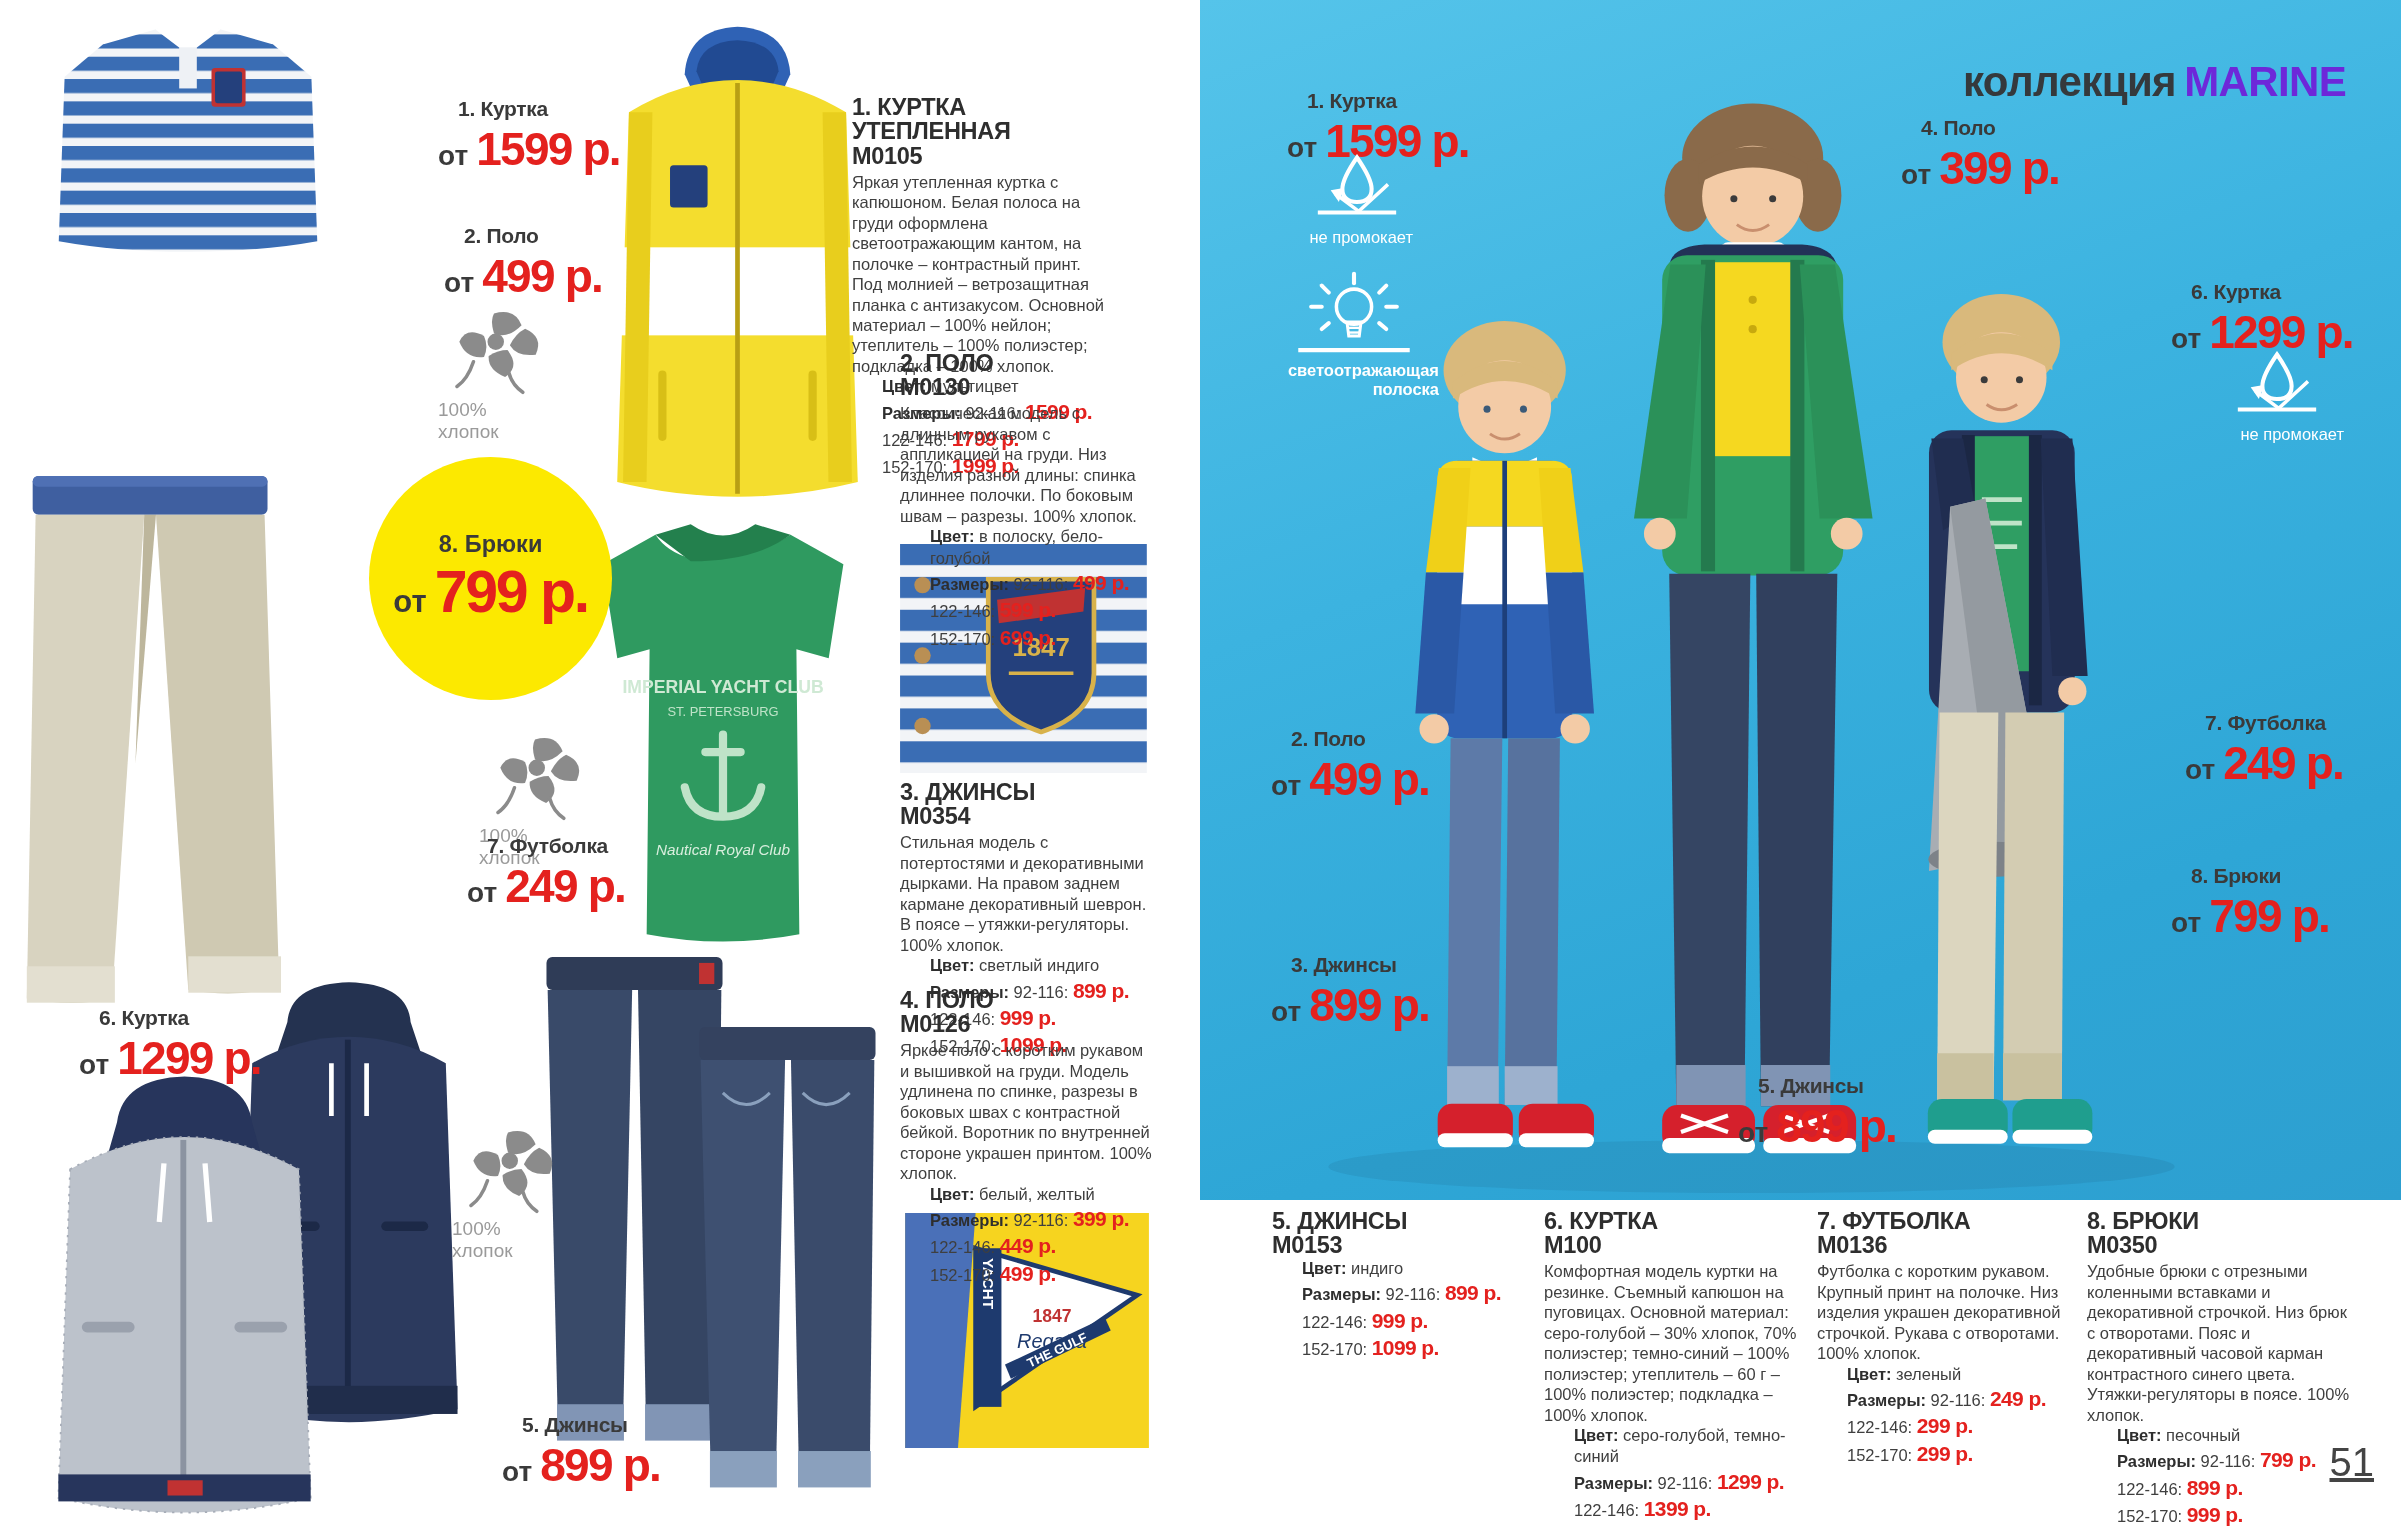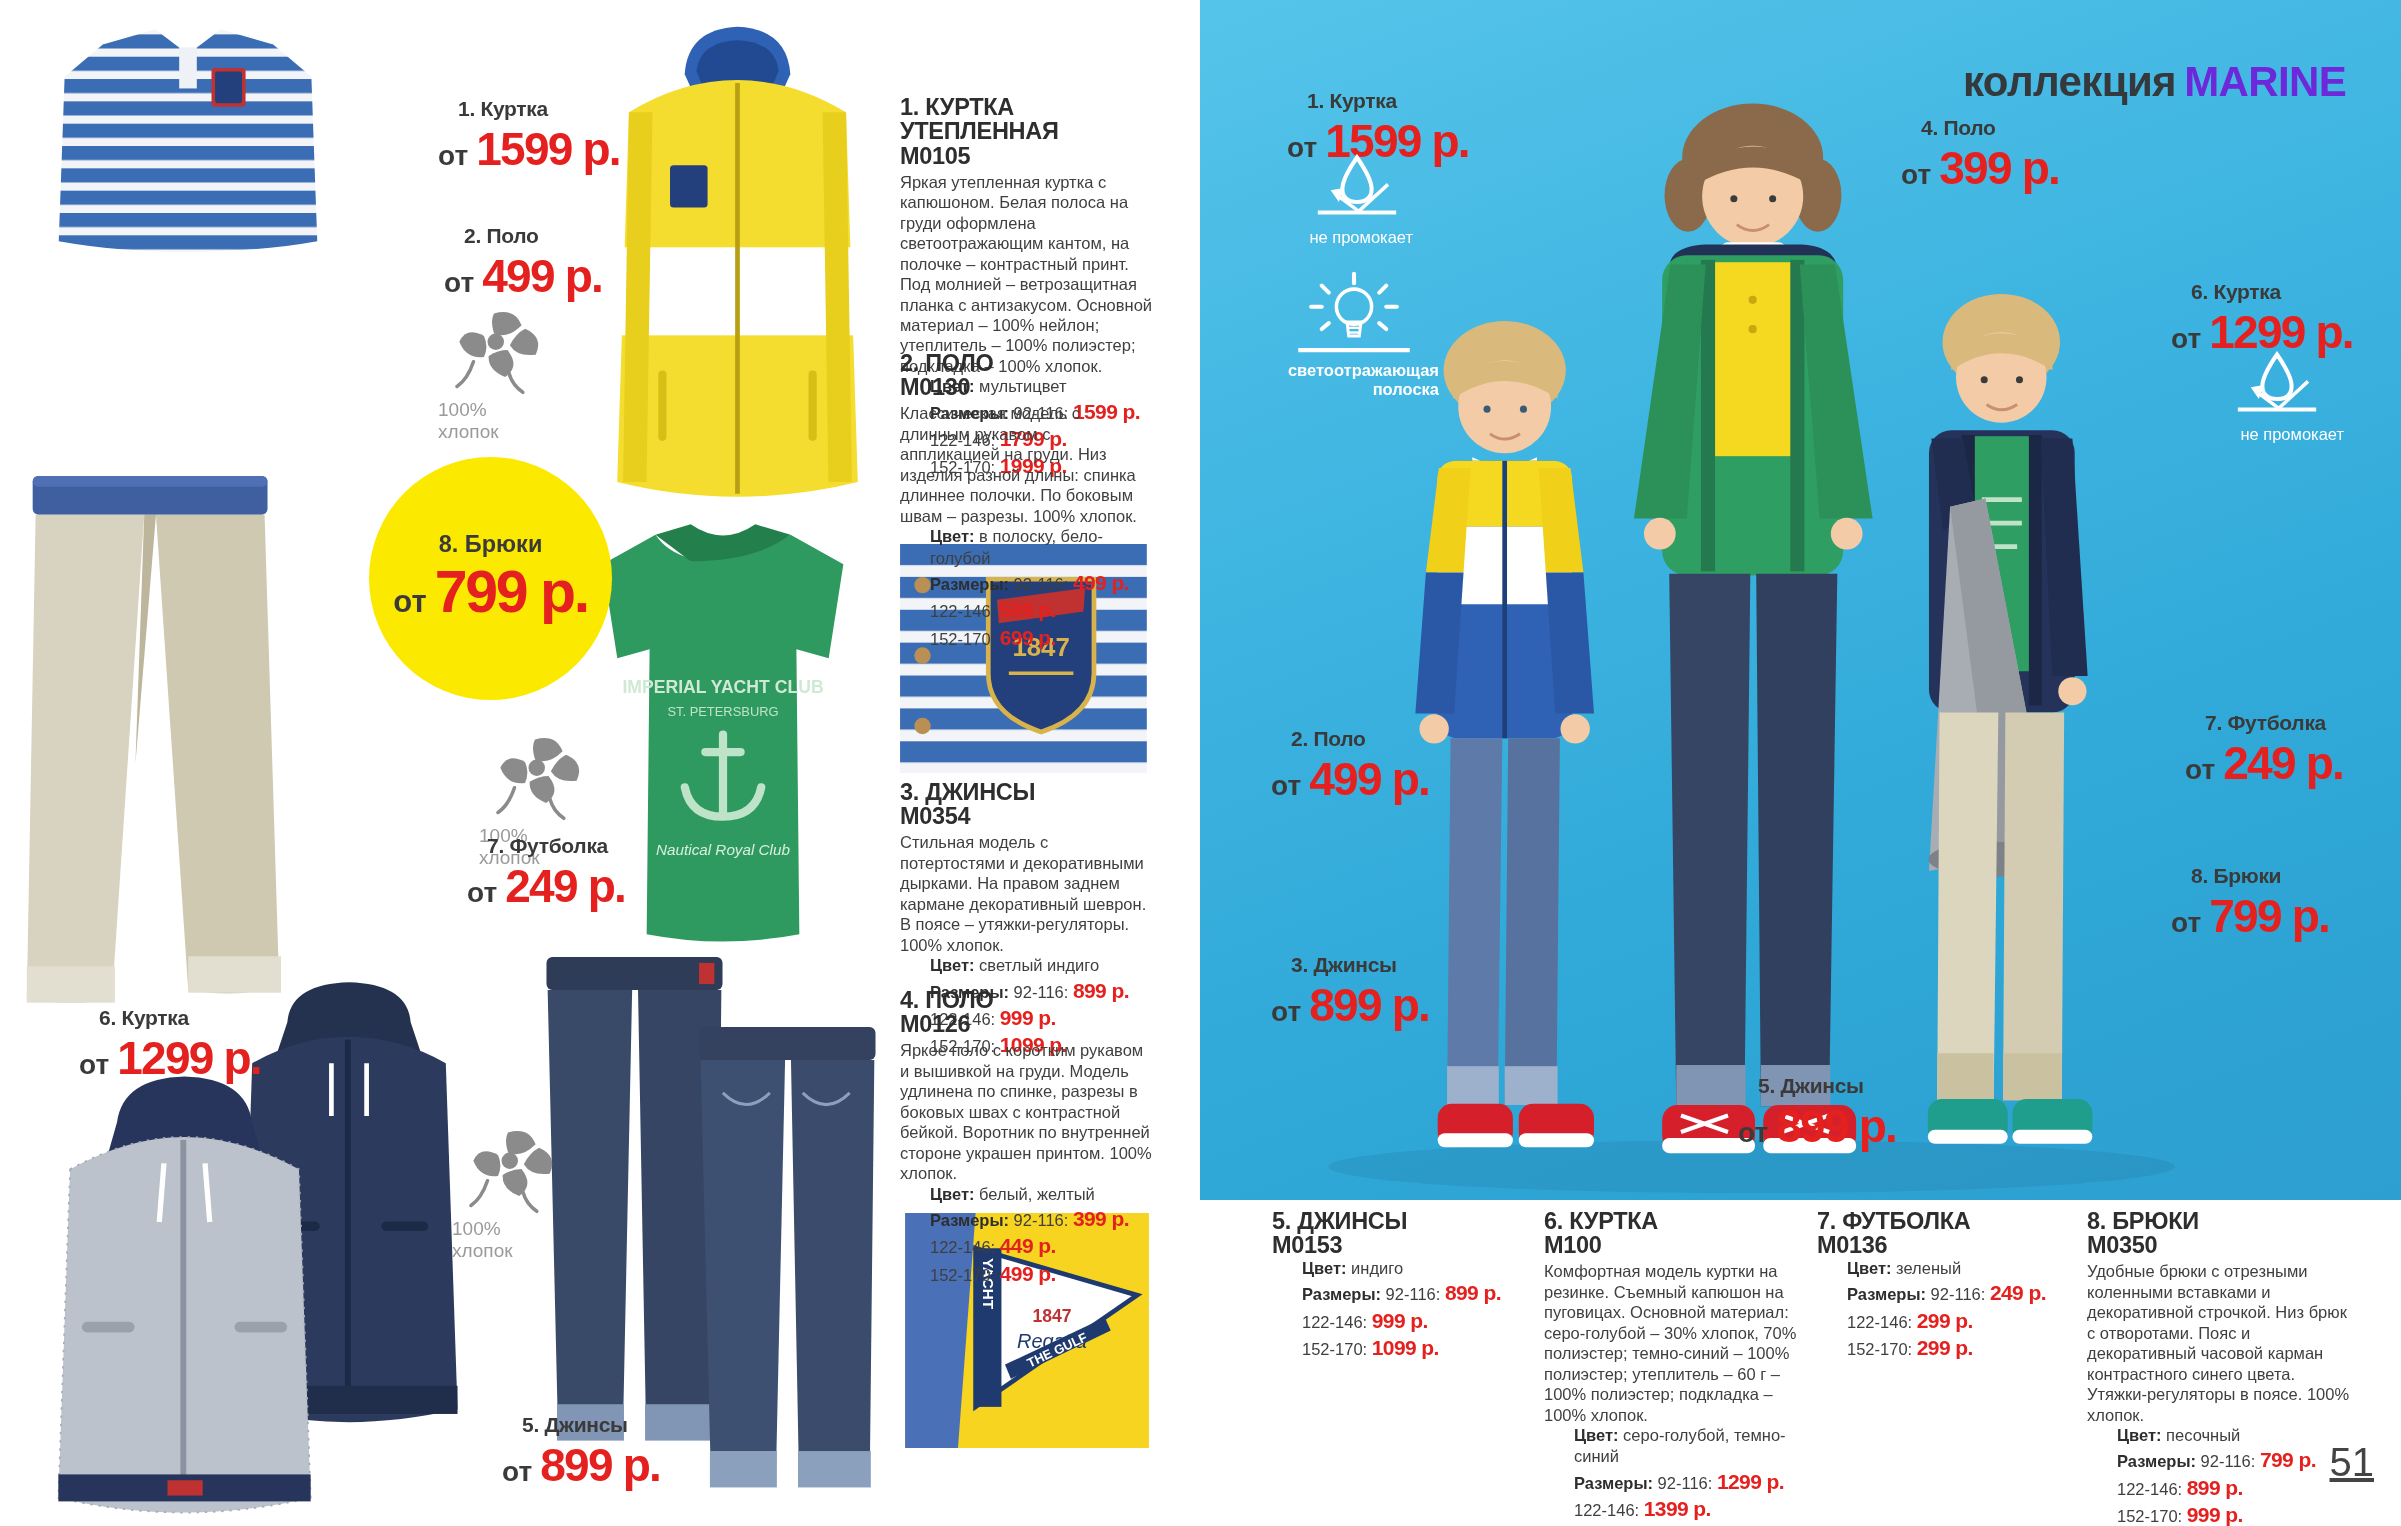--- a/index.html
+++ b/index.html
@@ -444,21 +444,21 @@
   <div class="feat" style="left:2209px;top:351px;width:135px;">
     <svg width="88" height="69" viewBox="0 0 150 118" style="margin:0 auto;">
       <path d="M75,6 Q100,42 100,60 Q100,82 75,82 Q50,82 50,60 Q50,42 75,6 Z" fill="none" stroke="#ffffff" stroke-width="7"></path>
       <path d="M128,52 L78,98 L38,68" fill="none" stroke="#ffffff" stroke-width="6"></path>
       <path d="M52,58 L30,62 L44,82 Z" fill="#ffffff"></path>
       <line x1="8" y1="100" x2="142" y2="100" stroke="#ffffff" stroke-width="7"></line>
     </svg>
     <div class="lbl">не промокает</div>
   </div>
 
-  <div class="prod" style="left:900px;top:95px;">
+  <div class="prod" style="left:852px;top:95px;">
     <div class="t">1. КУРТКА УТЕПЛЕННАЯ</div>
     <div class="t">М0105</div>
     <p class="d">Яркая утепленная куртка с капюшоном. Белая полоса на груди оформлена светоотражающим кантом, на полочке – контрастный принт. Под молнией – ветрозащитная планка с антизакусом. Основной материал – 100% нейлон; утеплитель – 100% полиэстер; подкладка – 100% хлопок.</p>
     <div class="ln"><span class="b">Цвет:</span> <span>мультицвет</span></div>
     <div class="ln"><span class="b">Размеры:</span> <span>92-116:</span> <span class="rp">1599 р.</span></div>
     <div class="ln"><span>122-146:</span> <span class="rp">1799 р.</span></div>
     <div class="ln"><span>152-170:</span> <span class="rp">1999 р.</span></div>
   </div>
 
   <div class="prod" style="left:900px;top:351px;">
@@ -506,20 +506,21 @@
     <p class="d">Комфортная модель куртки на резинке. Съемный капюшон на пуговицах. Основной материал: серо-голубой – 30% хлопок, 70% полиэстер; темно-синий – 100% полиэстер; утеплитель – 60 г – 100% полиэстер; подкладка – 100% хлопок.</p>
     <div class="ln"><span class="b">Цвет:</span> <span>серо-голубой, темно-синий</span></div>
     <div class="ln"><span class="b">Размеры:</span> <span>92-116:</span> <span class="rp">1299 р.</span></div>
     <div class="ln"><span>122-146:</span> <span class="rp">1399 р.</span></div>
     <div class="ln"><span>152-158:</span> <span class="rp">1499 р.</span></div>
   </div>
 
   <div class="prod" style="left:1817px;top:1209px;">
     <div class="t">7. ФУТБОЛКА</div>
     <div class="t">М0136</div>
+    <p class="d">Футболка с коротким рукавом. Крупный принт на полочке. Низ изделия украшен декоративной строчкой. Рукава с отворотами. 100% хлопок.</p>
     <div class="ln"><span class="b">Цвет:</span> <span>зеленый</span></div>
     <div class="ln"><span class="b">Размеры:</span> <span>92-116:</span> <span class="rp">249 р.</span></div>
     <div class="ln"><span>122-146:</span> <span class="rp">299 р.</span></div>
     <div class="ln"><span>152-170:</span> <span class="rp">299 р.</span></div>
   </div>
 
   <div class="prod" style="left:2087px;top:1209px;width:267px;">
     <div class="t">8. БРЮКИ</div>
     <div class="t">М0350</div>
     <p class="d">Удобные брюки с отрезными коленными вставками и декоративной строчкой. Низ брюк с отворотами. Пояс и декоративный часовой карман контрастного синего цвета. Утяжки-регуляторы в поясе. 100% хлопок.</p>

